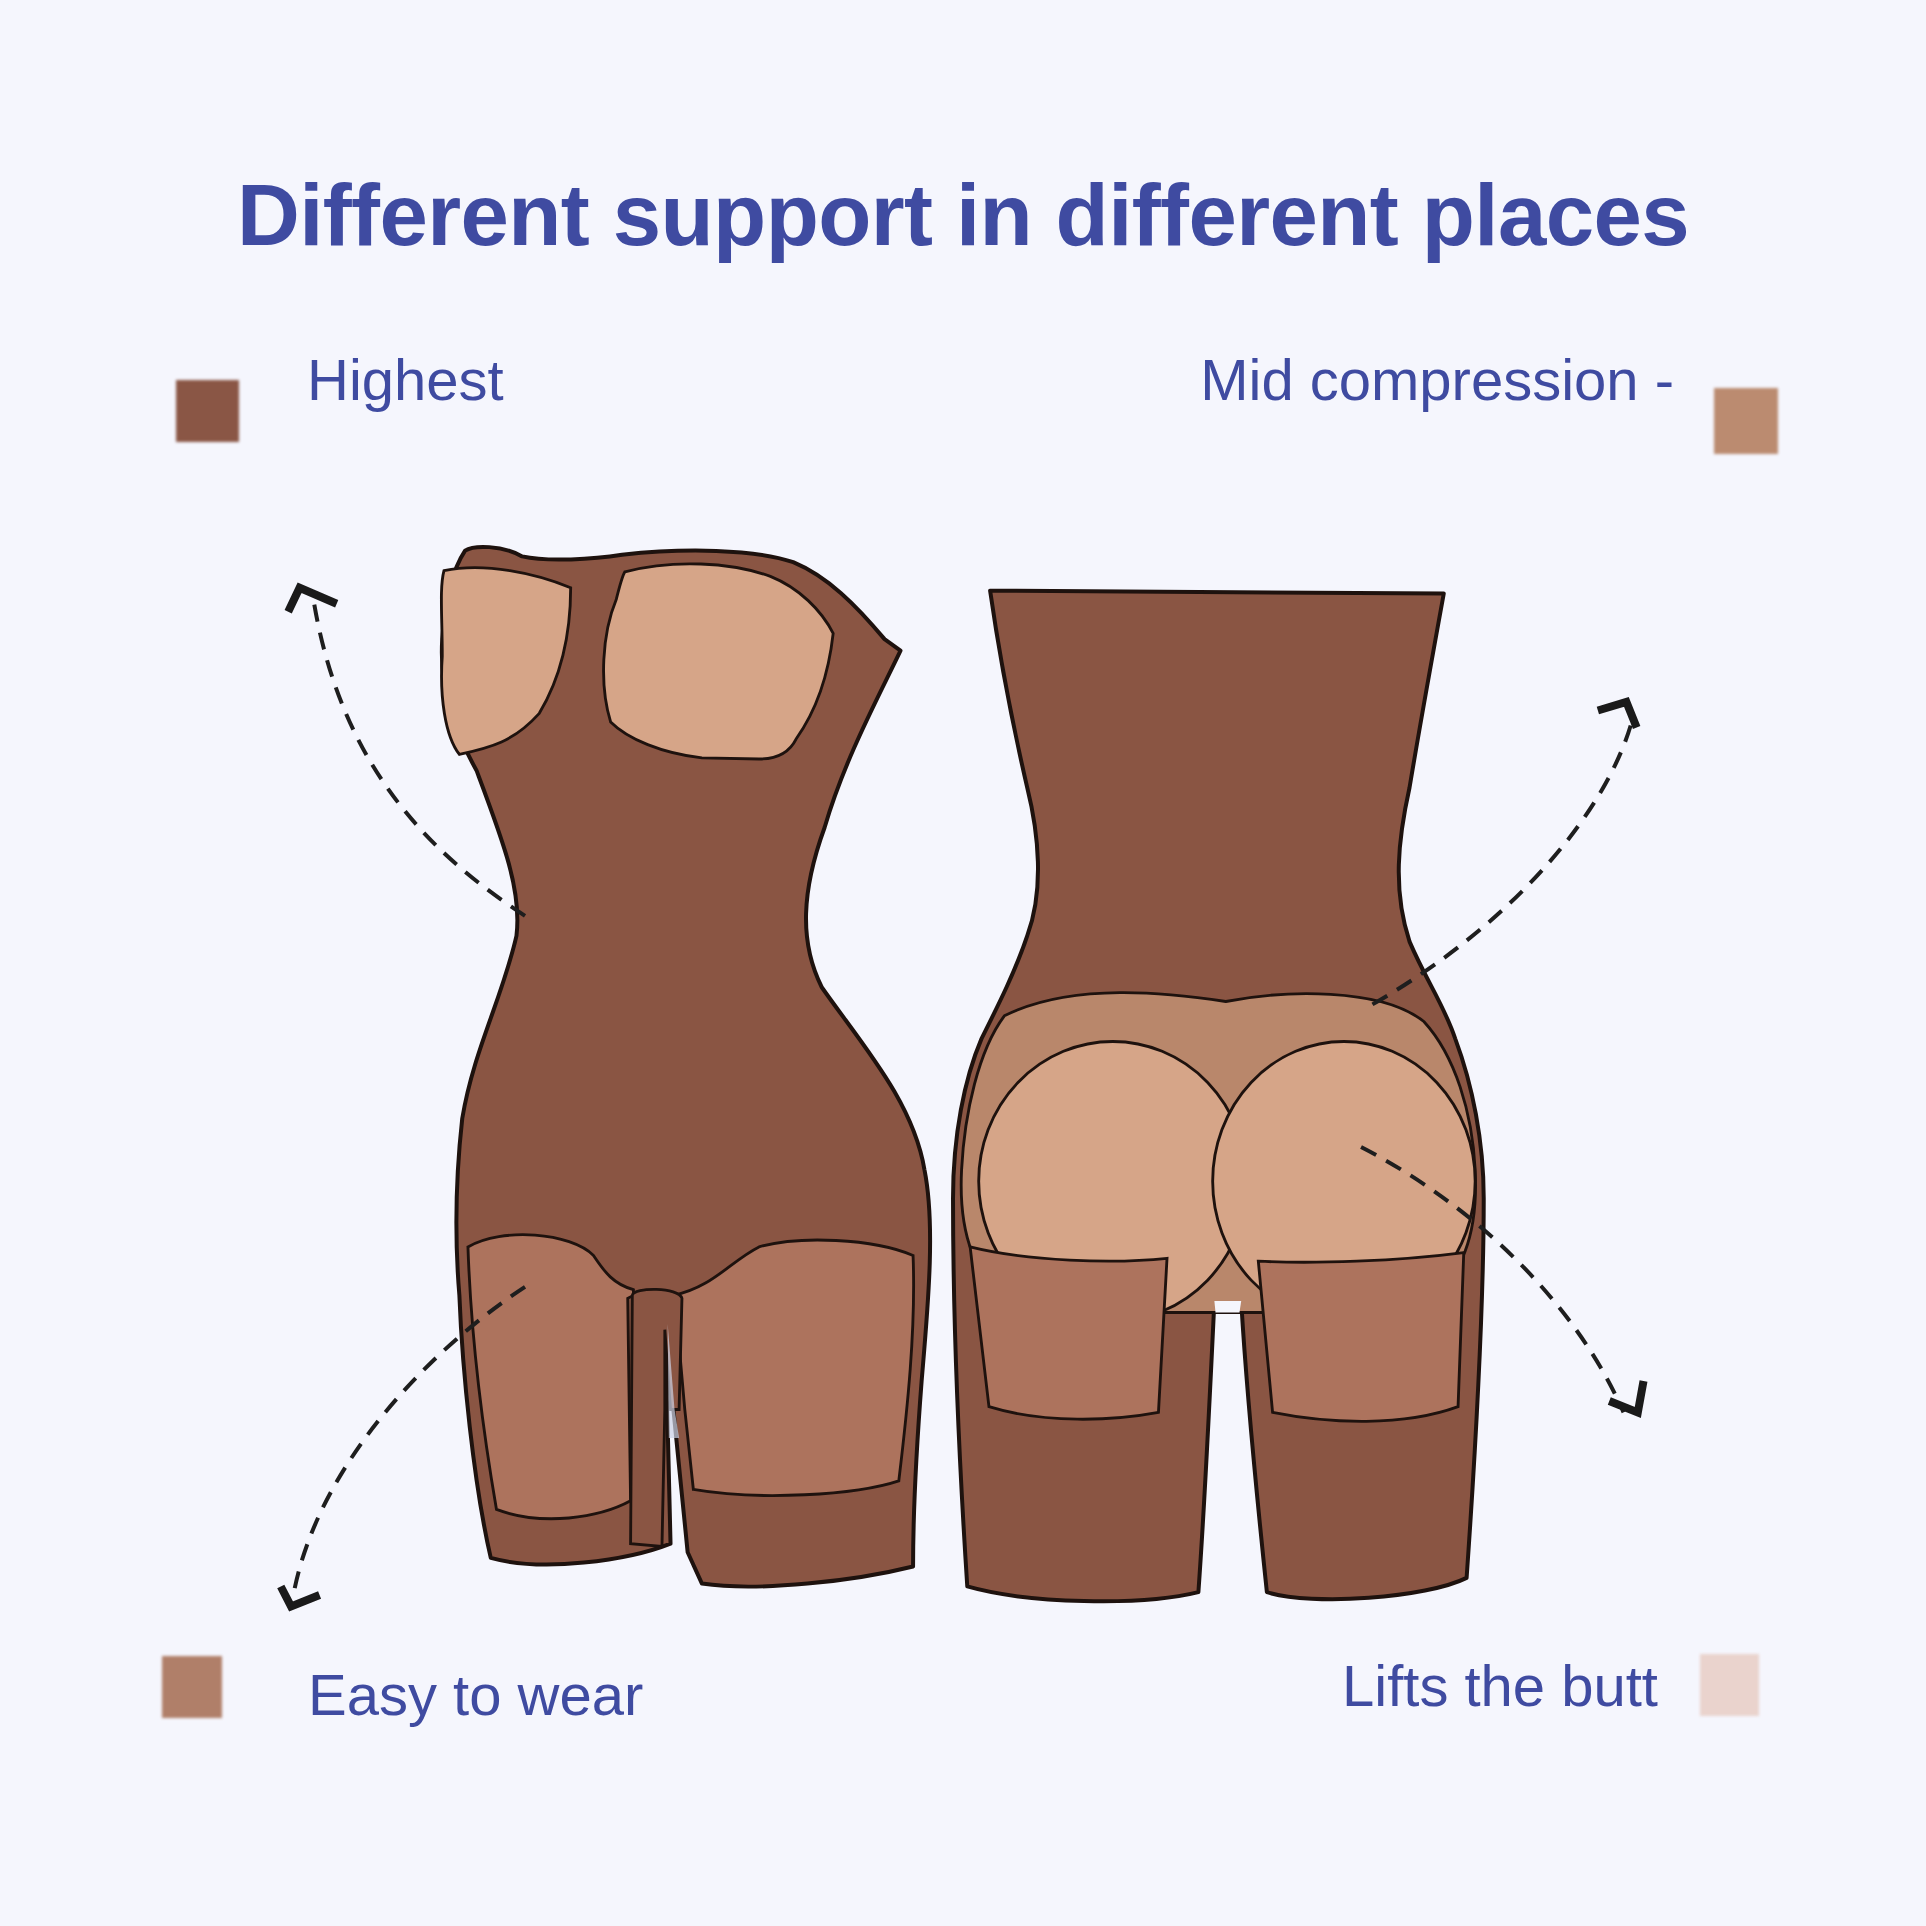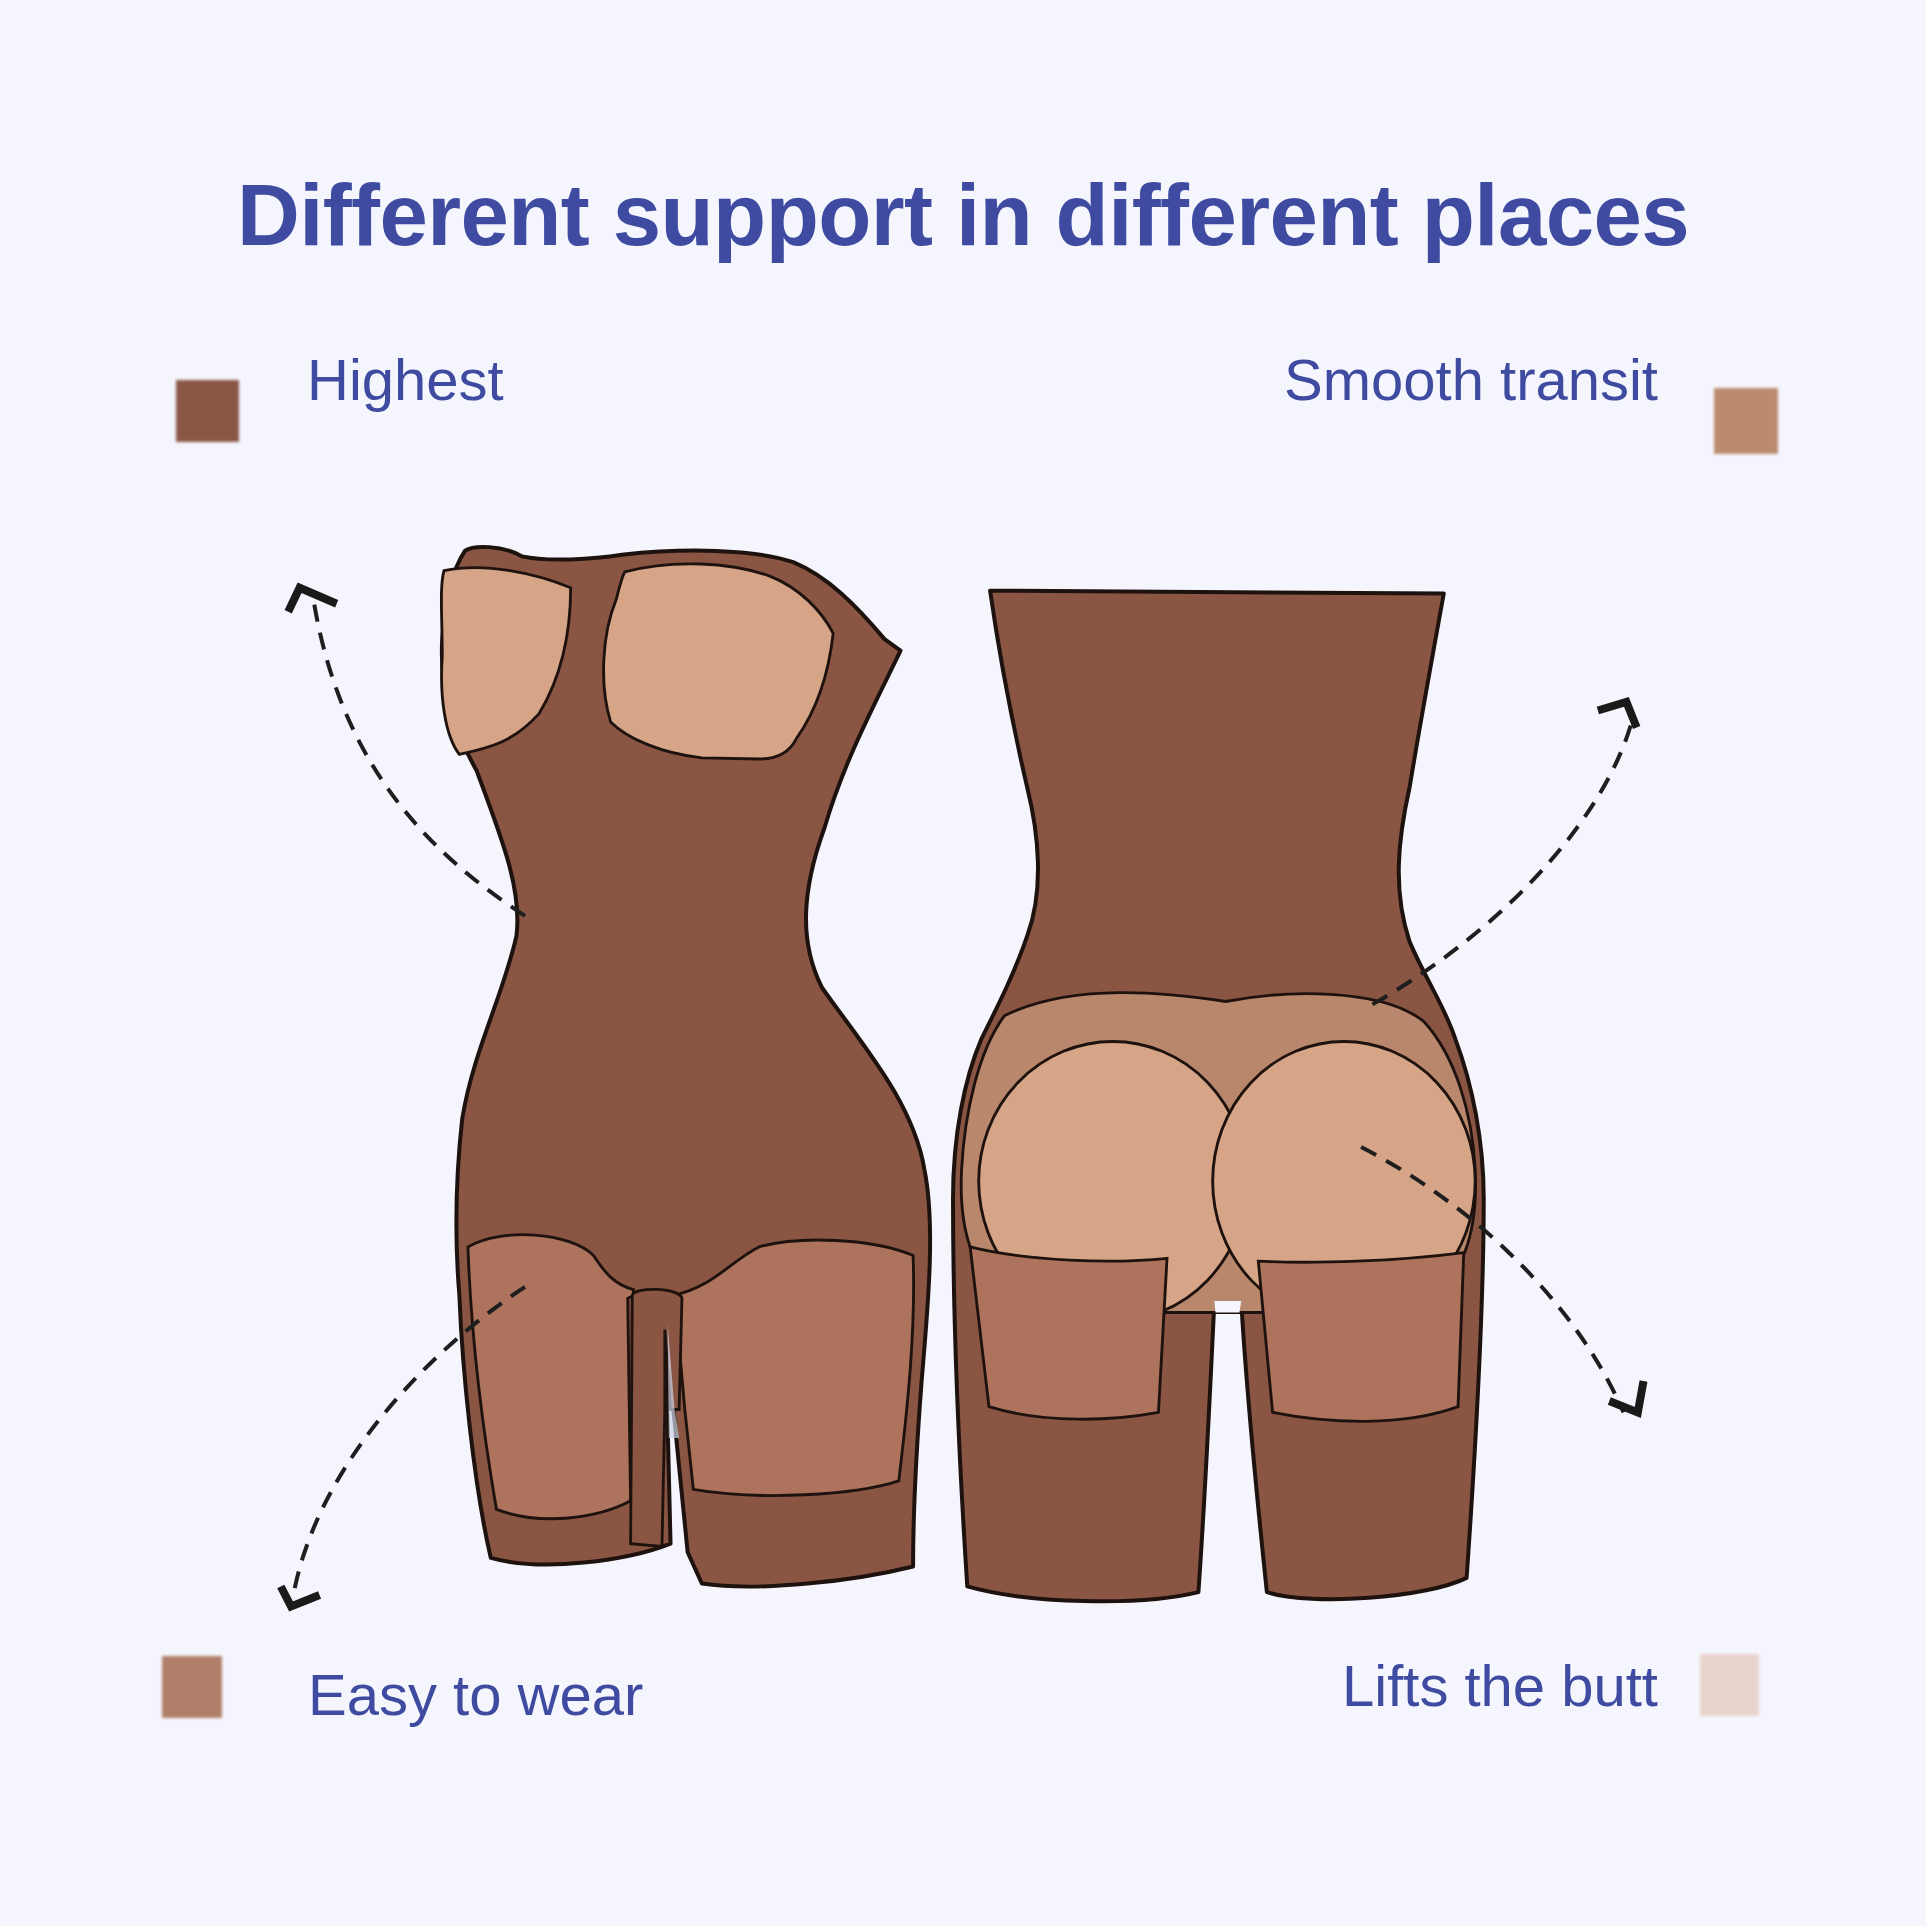--- a/index.html
+++ b/index.html
@@ -42,21 +42,21 @@
 <body>
 
 <h1 class="title">Different support in different places</h1>
 
 <div class="swatch" style="left:176px; top:380px; width:63px; height:62px; background:#8a5645;"></div>
 <div class="label" style="left:307px; top:340px;">
   <span class="line">Highest</span>
 </div>
 
 <div class="label" style="right:252px; top:340px; text-align:right;">
-  <span class="line" style="padding-right:16px;">Smooth transit</span>
+  <span class="line">Mid compression -</span>
 </div>
 <div class="swatch" style="left:1714px; top:388px; width:64px; height:66px; background:#bb8b70;"></div>
 
 <div class="swatch" style="left:162px; top:1656px; width:60px; height:62px; background:#b07f69;"></div>
 <div class="label" style="left:308px; top:1646px;margin-top:9px;">Easy to wear</div>
 
 <div class="label" style="right:268px; top:1646px;">Lifts the butt</div>
 <div class="swatch" style="left:1700px; top:1654px; width:59px; height:62px; background:#ead3cd;"></div>
 
 <svg class="art" width="1926" height="1926" viewBox="0 0 3375 3375">

